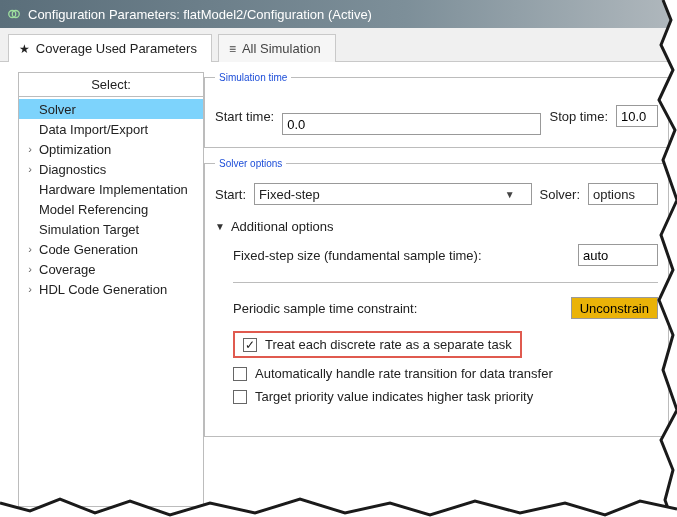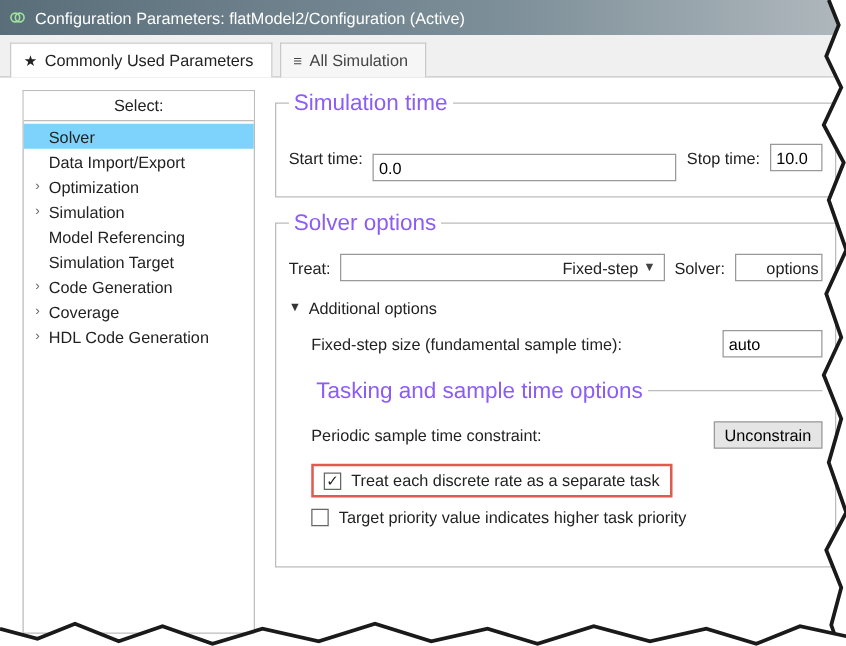--- a/index.html
+++ b/index.html
@@ -58,21 +58,21 @@
   }
   .tab.inactive {
     background: #f6f6f6;
     color: #444;
   }
   .tab .glyph { font-size: 12px; line-height: 1; }
   .body {
     flex: 1 1 auto;
     display: flex;
     padding: 10px 0 10px 18px;
-    gap: 16px;
+    gap: 0;
     overflow: hidden;
   }
   .sidebar {
     width: 186px;
     border: 1px solid #bcbcbc;
     background: #fff;
     display: flex;
     flex-direction: column;
     font-size: 13px;
   }
@@ -99,36 +99,36 @@
     overflow: hidden;
     position: relative;
   }
   fieldset.panel {
     border: 1px solid #bcbcbc;
     margin: 0 0 10px 0;
     padding: 10px 10px 12px 10px;
   }
   fieldset.panel > legend {
     padding: 0 4px;
-    font-size: 18px;
-    color: #8b5cf6;
+    font-size: 10px;
+    color: #1d4ed8;
   }
   .row { display: flex; align-items: center; gap: 8px; margin-top: 4px; }
   .row label { white-space: nowrap; }
   input[type="text"], select.combo, .combo-box {
     font: inherit;
     border: 1px solid #999;
     background: #fff;
     height: 22px;
     padding: 2px 4px;
   }
   .combo-box {
-    display: flex; align-items: center; justify-content: flex-end;
+    display: flex; align-items: center; justify-content: space-between;
     min-width: 60px;
-    padding-right: 2px;
+    padding-right: 12px;
     cursor: pointer;
   }
   .combo-box .caret {
     font-size: 10px; color: #444; padding: 0 4px;
   }
   .disclosure {
     display: flex; align-items: center; gap: 6px;
     margin: 4px 0 6px 0;
     cursor: pointer;
     font-size: 13px;
@@ -149,21 +149,21 @@
   }
   .highlight-box {
     border: 2px solid #e05a4f;
     padding: 4px 8px;
     display: inline-flex;
     align-items: center;
     gap: 8px;
   }
   .btn {
     border: 1px solid #9a9a9a;
-    background: #e5e5e5;
+    background: #eab308;
     padding: 2px 8px;
     height: 22px;
     display: inline-flex; align-items: center;
     cursor: pointer;
     font: inherit;
     text-align: center;
   }
 
   
   .torn-edge {
@@ -188,21 +188,21 @@
           <circle cx="6" cy="8" r="4" fill="none" stroke="#9fe09f" stroke-width="1.5"></circle>
           <circle cx="10" cy="8" r="4" fill="none" stroke="#9fe09f" stroke-width="1.5"></circle>
         </svg>
     </span>
     <span>Configuration Parameters: flatModel2/Configuration (Active)</span>
   </div>
 
   <div class="tabstrip">
     <div class="tab">
       <span class="glyph">★</span>
-      <span>Commonly Used Parameters</span>
+      <span>Coverage Used Parameters</span>
     </div>
     <div class="tab inactive">
       <span class="glyph">≡</span>
       <span>All Simulation</span>
     </div>
   </div>
 
   <div class="body">
 
     <div class="sidebar">
@@ -215,21 +215,25 @@
           <div class="tree-row">
             <span class="tree-indent"></span>
             <span class="tree-label">Data Import/Export</span>
           </div>
           <div class="tree-row">
             <span class="tree-indent">›</span>
             <span class="tree-label">Optimization</span>
           </div>
           <div class="tree-row">
             <span class="tree-indent">›</span>
-            <span class="tree-label">Simulation</span>
+            <span class="tree-label">Diagnostics</span>
+          </div>
+          <div class="tree-row">
+            <span class="tree-indent"></span>
+            <span class="tree-label">Hardware Implementation</span>
           </div>
           <div class="tree-row">
             <span class="tree-indent"></span>
             <span class="tree-label">Model Referencing</span>
           </div>
           <div class="tree-row">
             <span class="tree-indent"></span>
             <span class="tree-label">Simulation Target</span>
           </div>
           <div class="tree-row">
@@ -256,21 +260,21 @@
           <input type="text" style="flex: 1 1 0%; margin-top: 16px;" value="0.0">
           <label>Stop time:</label>
           <input type="text" style="width: 42px;" value="10.0">
         </div>
       </fieldset>
 
       <fieldset class="panel" style="padding-bottom:14px">
         <legend>Solver options</legend>
 
         <div class="row">
-          <label>Treat:</label>
+          <label>Start:</label>
           <div class="combo-box" style="flex:1">
             <span>Fixed-step</span>
             <span class="caret">▼</span>
           </div>
           <label>Solver:</label>
           <div class="combo-box" style="width:70px">
             <span>options</span>
           </div>
         </div>
 
@@ -279,36 +283,39 @@
           <span>Additional options</span>
         </div>
 
         <div class="subgroup">
           <div class="row" style="margin-top:10px">
             <label style="flex:1">Fixed-step size (fundamental sample time):</label>
             <input type="text" style="width: 80px;" value="auto">
           </div>
 
           <fieldset class="panel" style="margin-top:16px;border-left:none;border-right:none;border-bottom:none;padding:8px 0 0 0">
-            <legend>Tasking and sample time options</legend>
 
             <div class="row" style="margin-top:6px">
               <label style="flex:1">Periodic sample time constraint:</label>
               <button class="btn">
                 <span>Unconstrain</span>
               </button>
             </div>
 
             <div class="chk-row" style="margin-top:12px">
               <span class="highlight-box">
                 <span class="chk-box">✓</span>
                 <span>Treat each discrete rate as a separate task</span>
               </span>
             </div>
 
+            <div class="chk-row">
+              <span class="chk-box"></span>
+              <span>Automatically handle rate transition for data transfer</span>
+            </div>
 
             <div class="chk-row">
               <span class="chk-box"></span>
               <span>Target priority value indicates higher task priority</span>
             </div>
 
           </fieldset>
         </div>
       </fieldset>
 

